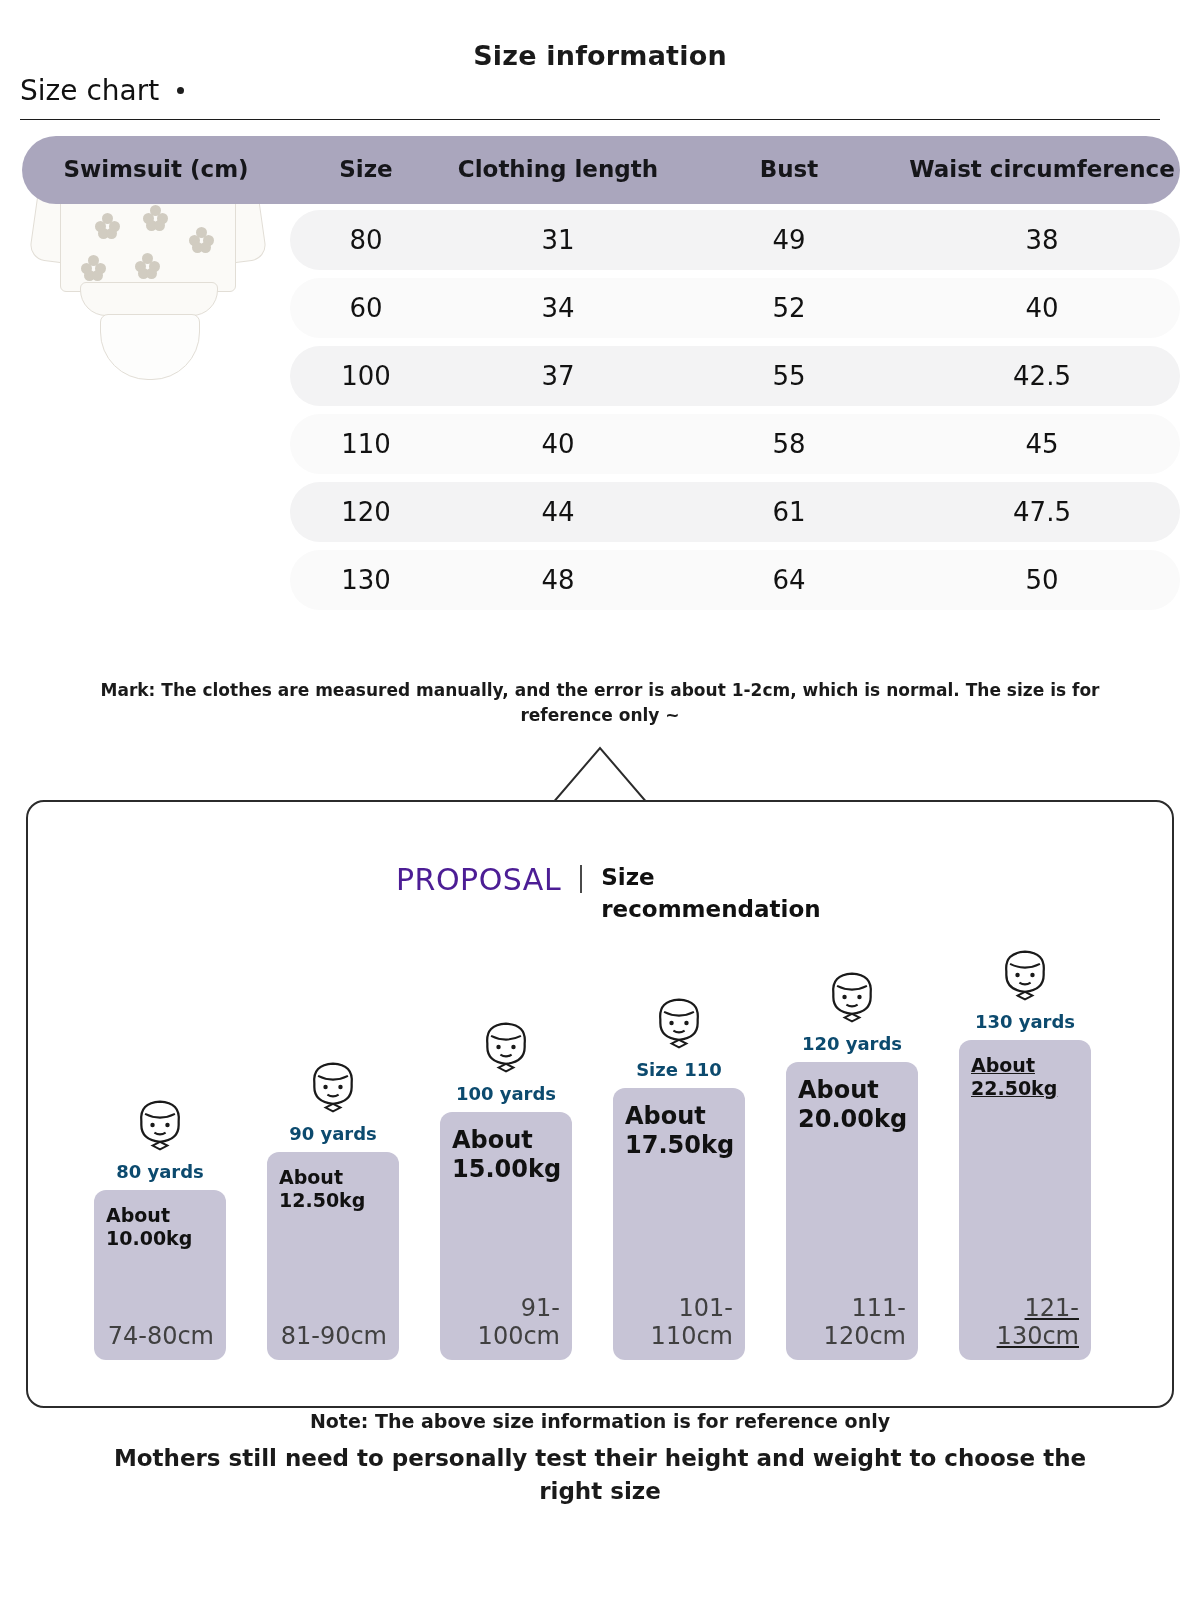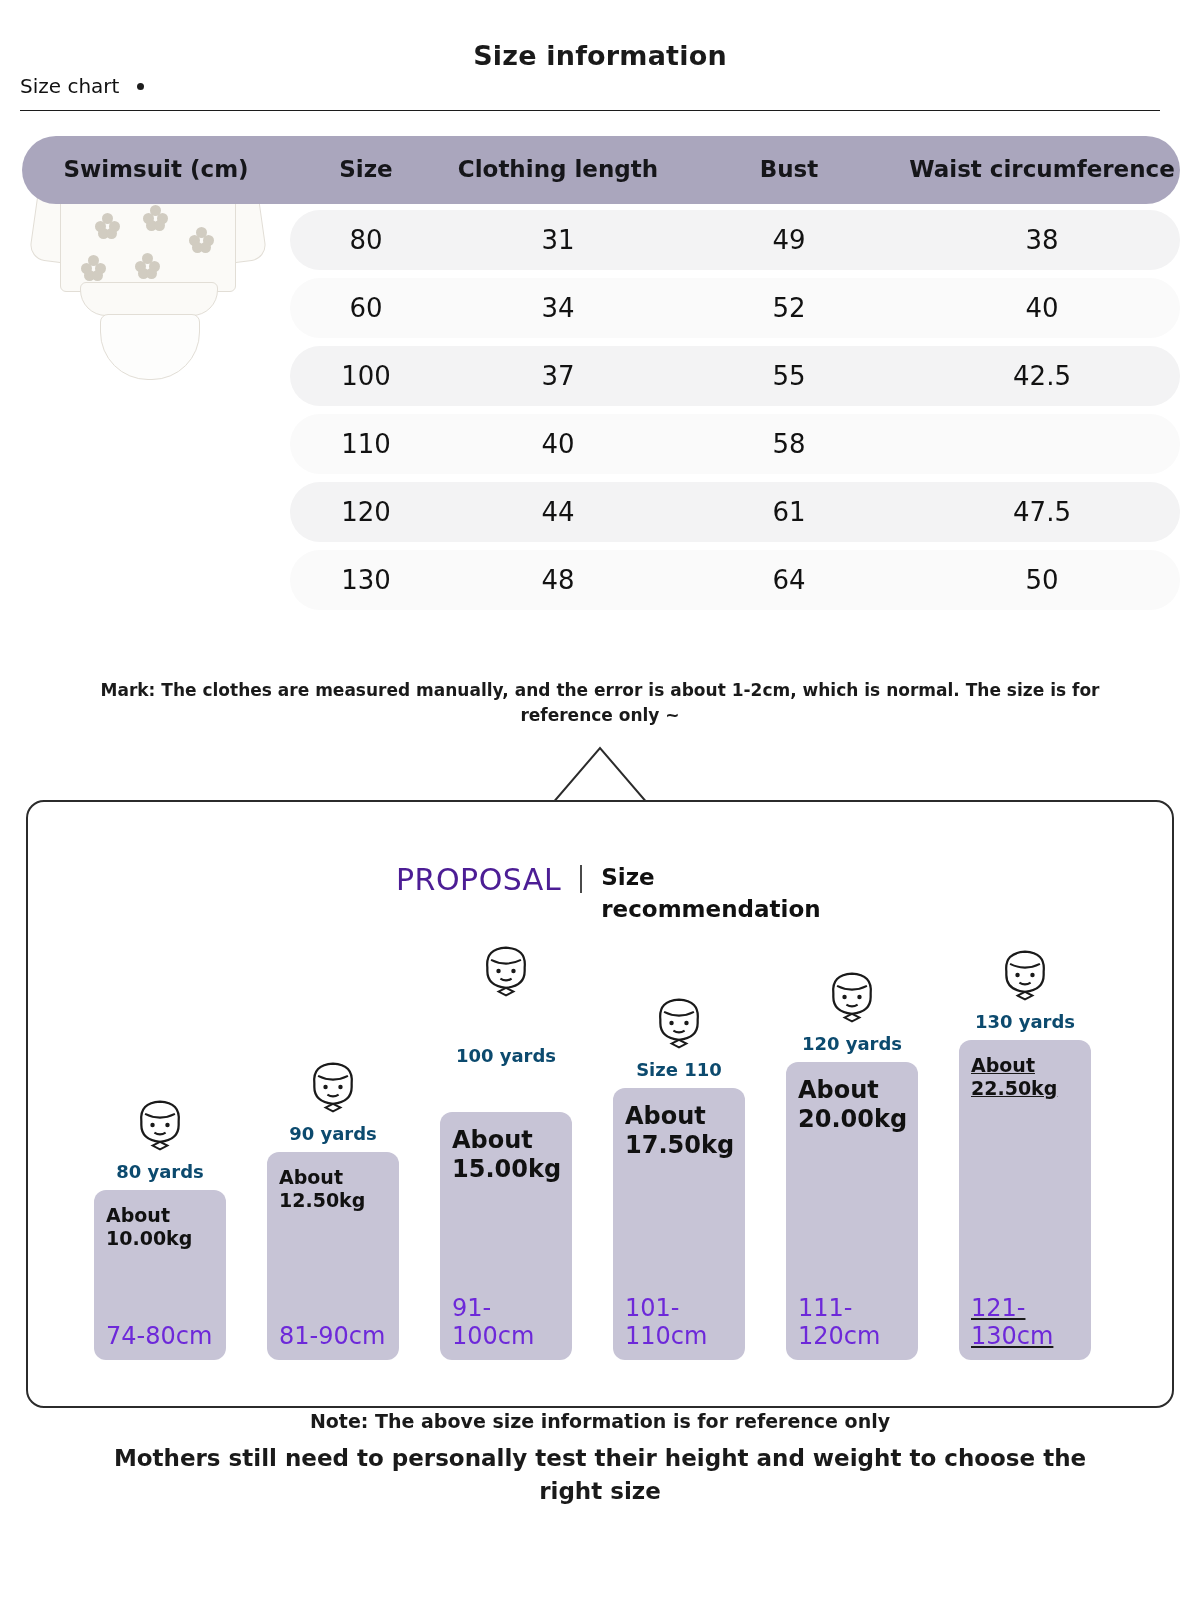--- a/index.html
+++ b/index.html
@@ -18,21 +18,21 @@
     position: absolute; top: 40px; left: 0; width: 1200px;
     text-align: center;
     font-size: 27px; font-weight: bold; letter-spacing: .2px;
   }
   .sizechart-row {
     position: absolute; top: 74px; left: 20px; width: 1140px;
     display: flex; align-items: center; gap: 18px;
     padding-bottom: 12px;
     border-bottom: 1px solid #1c1c1c;
   }
-  .sizechart-label { font-size: 20px; color: #111; }
+  .sizechart-label { font-size: 28px; color: #111; }
   .bullet-dot {
     width: 7px; height: 7px; border-radius: 50%;
     background: #1d1d1d; display: inline-block;
   }
 
   
   .table-wrap {
     position: absolute; top: 136px; left: 22px; width: 1158px;
   }
   .thead {
@@ -162,21 +162,21 @@
     width: 132px; background: #c7c4d6; border-radius: 12px;
     position: relative; display: flex; flex-direction: column;
     justify-content: space-between; align-items: flex-start;
     padding: 14px 12px 10px 12px;
   }
   .bar .kg {
     font-size: 19px; font-weight: bold; color: #111; line-height: 1.22; text-align: left;
   }
   .bar .kg.big { font-size: 24px; }
   .bar .cm {
-    font-size: 24px; color: #6d28d9; width: 100%; text-align: left;
+    font-size: 24px; color: #404040; width: 100%; text-align: right;
   }
 
   
   .note1 {
     position: absolute; top: 1410px; left: 0; width: 1200px;
     text-align: center; font-size: 19px; font-weight: bold;
   }
   .note2 {
     position: absolute; top: 1442px; left: 90px; width: 1020px;
     text-align: center; font-size: 23px; font-weight: bold; line-height: 1.45;
@@ -295,20 +295,21 @@
           <div class="c3">55</div>
           <div class="c4">42.5</div>
         </div>
       </div>
 
       <div class="trow alt">
         <div class="band">
           <div class="c1">110</div>
           <div class="c2">40</div>
           <div class="c3">58</div>
+          <div class="c4">45</div>
         </div>
       </div>
 
       <div class="trow">
         <div class="band">
           <div class="c1">120</div>
           <div class="c2">44</div>
           <div class="c3">61</div>
           <div class="c4">47.5</div>
         </div>
@@ -370,21 +371,21 @@
         <path d="M24 38 Q30 42 36 38" fill="none" stroke="#1a1a1a" stroke-width="2.2"></path>
         <path d="M22 52 L30 48 L38 52 L30 56 Z" fill="#fff" stroke="#1a1a1a" stroke-width="2"></path>
       </svg>
       <div class="yard-label">90 yards</div>
       <div class="bar" style="height:208px;">
         <div class="kg">About 12.50kg</div>
         <div class="cm">81-90cm</div>
       </div>
     </div>
 
-    <div class="bar-col" style="left:346px;gap:38px;">
+    <div class="bar-col" style="left:346px;">
       <svg class="face" viewBox="0 0 60 62">
         <path d="M10 26 Q8 6 30 5 Q52 6 50 26 L50 30 Q50 46 30 48 Q10 46 10 30 Z" fill="#fff" stroke="#1a1a1a" stroke-width="2.4"></path>
         <path d="M14 18 Q30 26 46 18" fill="none" stroke="#1a1a1a" stroke-width="2.2"></path>
         <circle cx="22" cy="30" r="2.4" fill="#1a1a1a"></circle>
           <circle cx="38" cy="30" r="2.4" fill="#1a1a1a"></circle>
         <path d="M24 38 Q30 42 36 38" fill="none" stroke="#1a1a1a" stroke-width="2.2"></path>
         <path d="M22 52 L30 48 L38 52 L30 56 Z" fill="#fff" stroke="#1a1a1a" stroke-width="2"></path>
       </svg>
       <div class="yard-label">100 yards</div>
       <div class="bar" style="height:248px;">

